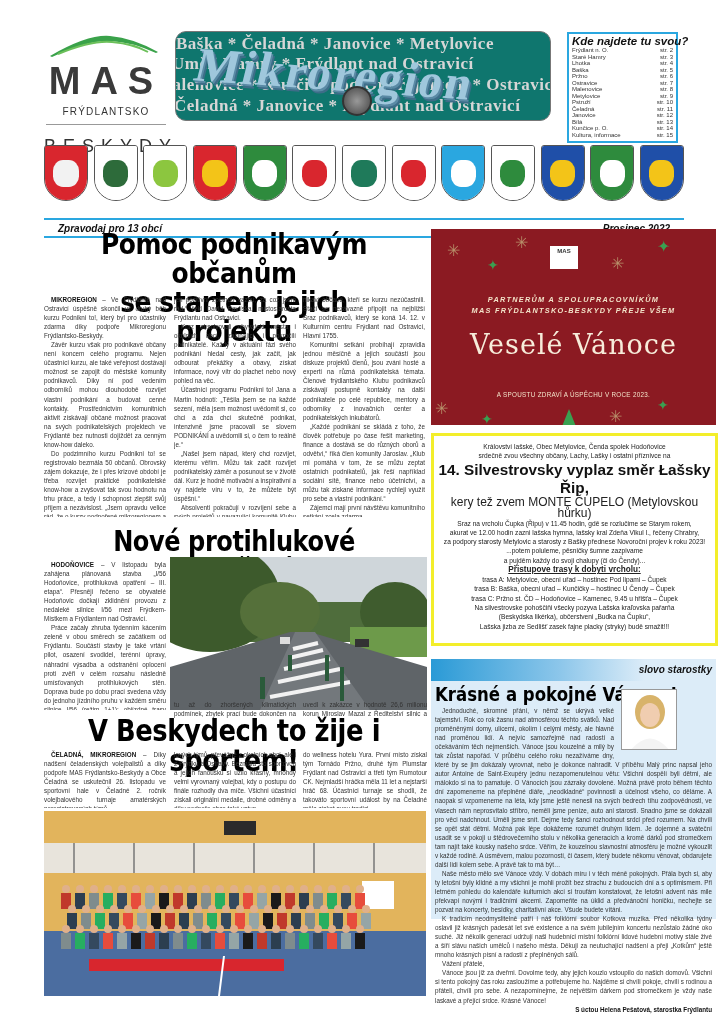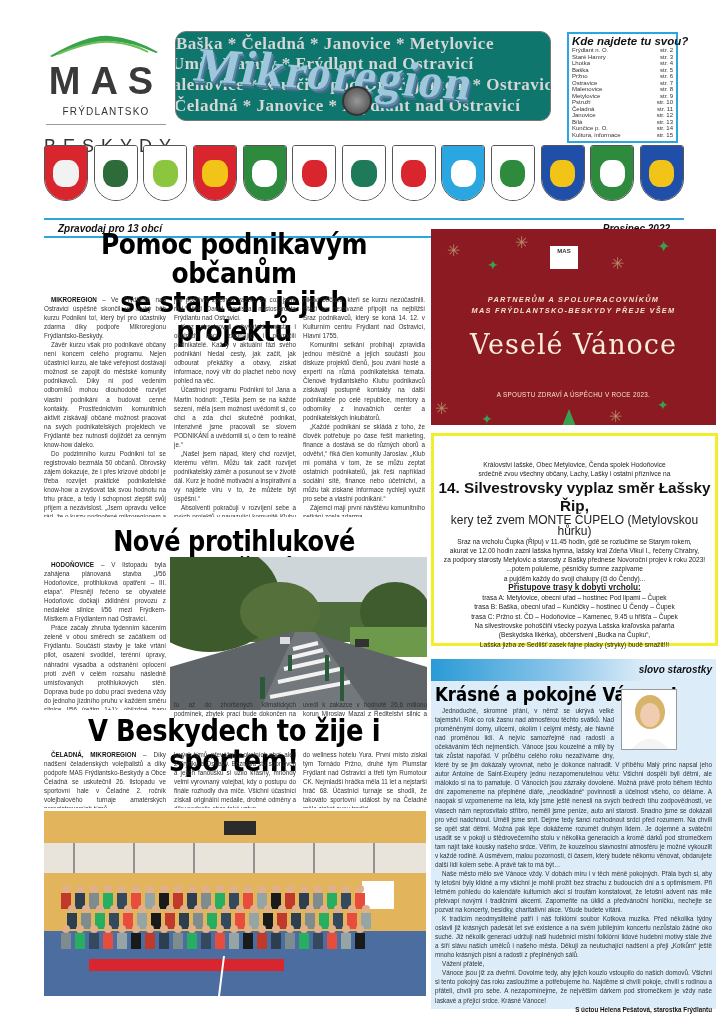--- a/index.html
+++ b/index.html
@@ -44,27 +44,27 @@
 #photo-volley{left:44px;top:811px;width:382px;height:185px;overflow:hidden}
 
 #xmas{left:431px;top:229px;width:285px;height:196px;background:#8b1a22;overflow:hidden}
 .x-logo{position:absolute;left:119px;top:17px;width:28px;height:23px;background:#fff;font-size:6px;font-weight:bold;color:#333;text-align:center;line-height:10px}
 .x-wish{position:absolute;left:0;top:65px;width:100%;text-align:center;font-size:7.3px;font-weight:bold;font-style:italic;letter-spacing:1.3px;color:#f3e3c9;line-height:11px}
 .x-title{position:absolute;left:0;top:100px;width:100%;text-align:center;font-family:"DejaVu Serif",serif;font-size:27px;color:#f7ecda;letter-spacing:1px}
 .x-sub{position:absolute;left:0;top:162px;width:100%;text-align:center;font-size:6.3px;color:#f3e3c9;letter-spacing:.3px}
 .star{position:absolute;color:#3aa051}
 .spark{position:absolute;color:#b8906a;font-size:16px}
 
-#invite{left:431px;top:433px;width:287px;height:213px;border:3px solid #f3ee2a;background:#fff;text-align:center;color:#222;padding-top:24px}
+#invite{left:431px;top:433px;width:287px;height:213px;border:3px solid #f3ee2a;background:#fff;text-align:center;color:#222;padding-top:6px}
 .inv-s{font-size:6.6px;line-height:9.3px}
 .inv-big{font-size:15.3px;font-weight:bold;line-height:18px;color:#111}
 .inv-m{font-size:12px;line-height:11px}
 .inv-u{font-size:8.2px;font-weight:bold;text-decoration:underline;line-height:10px}
 
-#mayor{left:431px;top:659px;width:285px;height:350px;background:#dcecf8}
+#mayor{left:431px;top:659px;width:285px;height:260px;background:#dcecf8}
 .mayor-bar{position:absolute;left:0;top:0;width:100%;height:22px;background:linear-gradient(90deg,#2a9ad6,#8cc6ea 45%,#dcecf8 75%);text-align:right;padding-right:4px;font-size:10px;font-weight:bold;font-style:italic;line-height:22px;color:#111}
 .mayor-title{position:absolute;left:4px;top:24px;font-family:"DejaVu Sans",sans-serif;font-weight:bold;font-size:19.5px;color:#000;transform:scaleX(.85);transform-origin:left top;white-space:nowrap}
 .mayor-photo{position:absolute;left:190px;top:30px;width:56px;height:61px;background:#fff;border:1px solid #999;overflow:hidden}
 .mayor-text{position:absolute;left:4px;top:47px;width:277px;font-size:6.3px;line-height:9.05px;color:#333;text-align:justify}
 .mayor-text .wrapbox{float:right;width:98px;height:54px}
 .mayor-sign{text-align:right;font-weight:bold;color:#111}
 </style>
 </head>
 <body>
 

